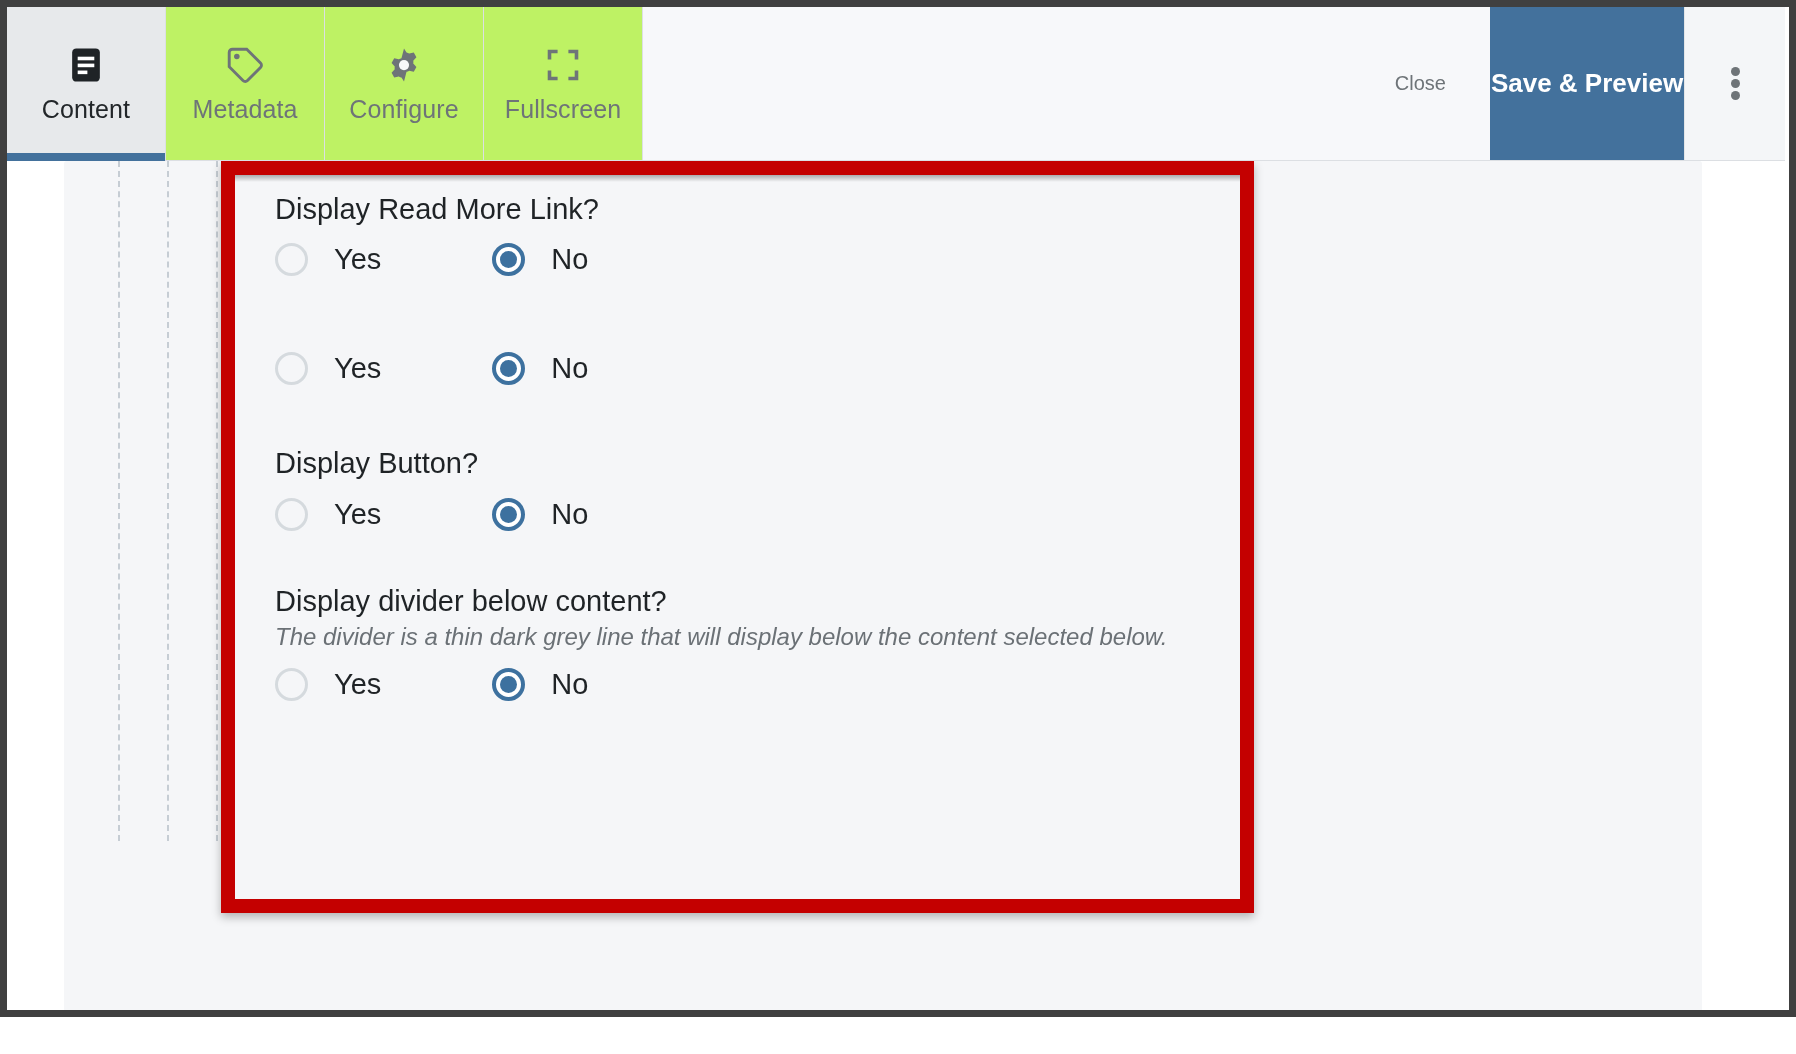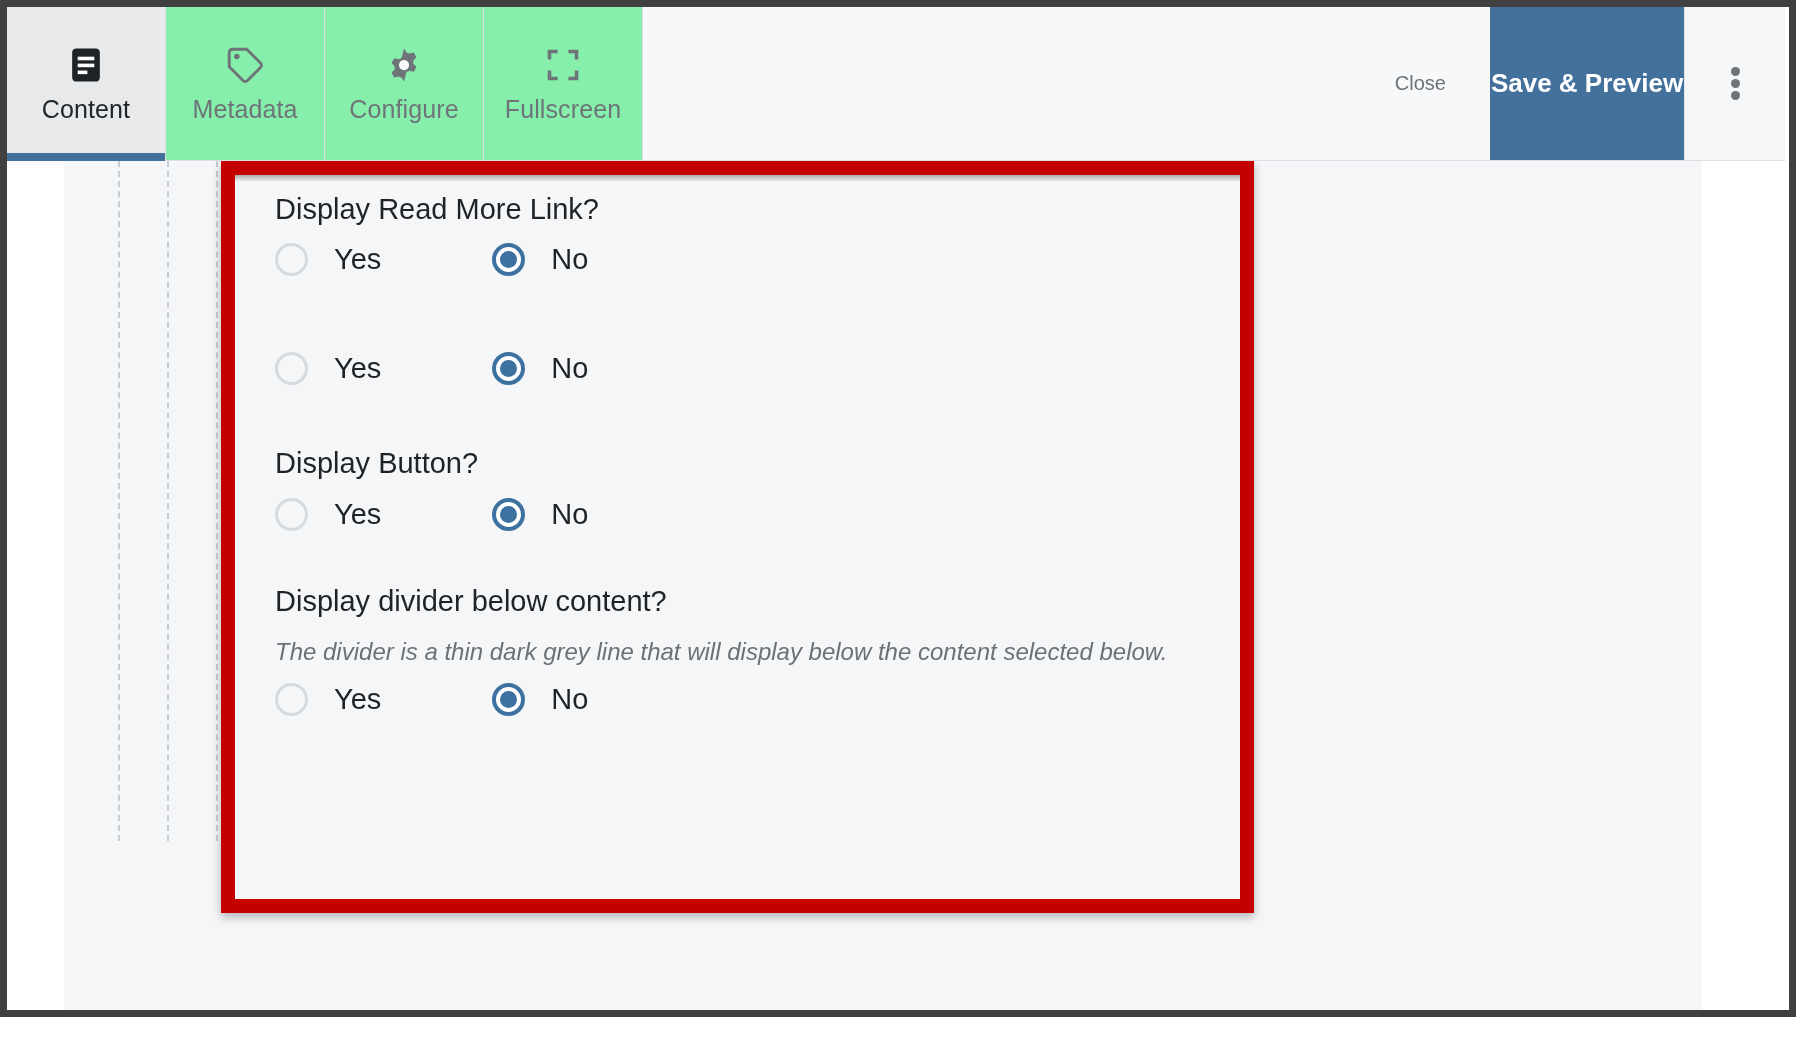--- a/index.html
+++ b/index.html
@@ -38,21 +38,21 @@
   }
   .tab {
     position: relative;
     width: 158px;
     display: flex;
     flex-direction: column;
     align-items: center;
     justify-content: center;
     gap: 9px;
     border-right: 1px solid #dcdfe3;
-    background: #86efac;
+    background: #bef264;
     cursor: pointer;
   }
   .tab.active {
     background: #e7e9eb;
   }
   .tab.active::after {
     content: "";
     position: absolute;
     left: 0;
     right: 0;
@@ -179,21 +179,21 @@
   .field-label {
     font-size: 29px;
     color: #1f2326;
     line-height: 1.25;
     margin: 0;
   }
   .field-help {
     font-size: 24px;
     font-style: italic;
     color: #6b7176;
-    margin: 17px 0 0 0;
+    margin: 2px 0 0 0;
     line-height: 1.3;
   }
   .radio-row {
     display: flex;
     align-items: center;
     margin-top: 16px;
     gap: 31px;
   }
   .radio-opt {
     display: flex;

